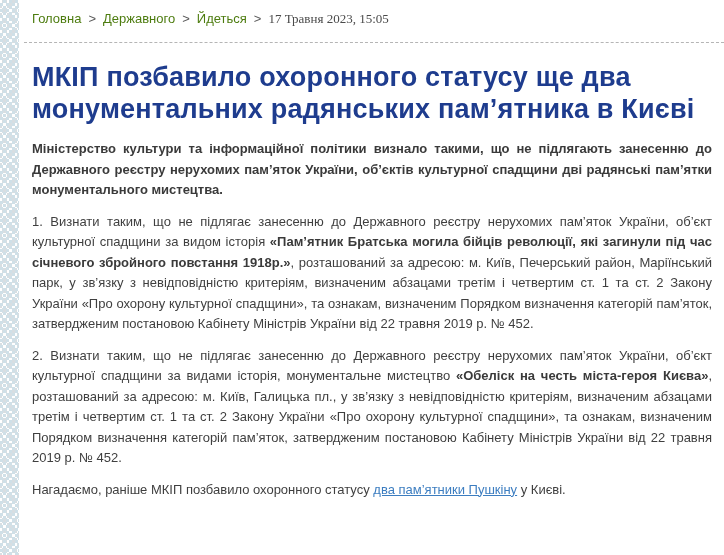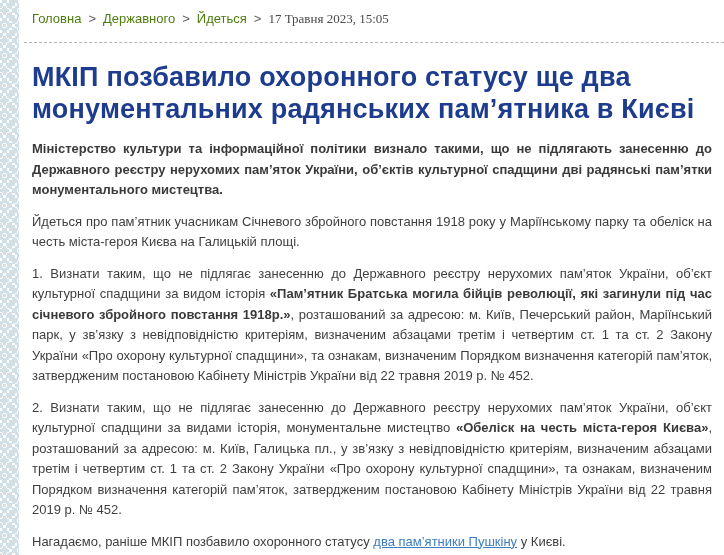--- a/index.html
+++ b/index.html
@@ -80,21 +80,20 @@
   </nav>
 
   <hr class="divider">
 
   <article class="article">
 
     <h1>МКІП позбавило охоронного статусу ще два монументальних радянських пам’ятника в Києві</h1>
 
     <p class="lead">Міністерство культури та інформаційної політики визнало такими, що не підлягають занесенню до Державного реєстру нерухомих пам’яток України, об’єктів культурної спадщини дві радянські пам’ятки монументального мистецтва.</p>
 
-    <p>Йдеться про пам’ятник учасникам Січневого збройного повстання 1918 року у Маріїнському парку та обеліск на честь міста-героя Києва на Галицькій площі.</p>
 
     <p><span>1. Визнати таким, що не підлягає занесенню до Державного реєстру нерухомих пам’яток України, об’єкт культурної спадщини за видом історія </span><b>«Пам’ятник Братська могила бійців революції, які загинули під час січневого збройного повстання 1918р.»</b><span>, розташований за адресою: м. Київ, Печерський район, Маріїнський парк, у зв’язку з невідповідністю критеріям, визначеним абзацами третім і четвертим ст. 1 та ст. 2 Закону України «Про охорону культурної спадщини», та ознакам, визначеним Порядком визначення категорій пам’яток, затвердженим постановою Кабінету Міністрів України від 22 травня 2019 р. № 452.</span></p>
 
     <p><span>2. Визнати таким, що не підлягає занесенню до Державного реєстру нерухомих пам’яток України, об’єкт культурної спадщини за видами історія, монументальне мистецтво </span><b>«Обеліск на честь міста-героя Києва»</b><span>, розташований за адресою: м. Київ, Галицька пл., у зв’язку з невідповідністю критеріям, визначеним абзацами третім і четвертим ст. 1 та ст. 2 Закону України «Про охорону культурної спадщини», та ознакам, визначеним Порядком визначення категорій пам’яток, затвердженим постановою Кабінету Міністрів України від 22 травня 2019 р. № 452.</span></p>
 
     <p><span>Нагадаємо, раніше МКІП позбавило охоронного статусу </span><a class="inline-link">два пам’ятники Пушкіну</a><span> у Києві.</span></p>
 
   </article>
 
 </div>

